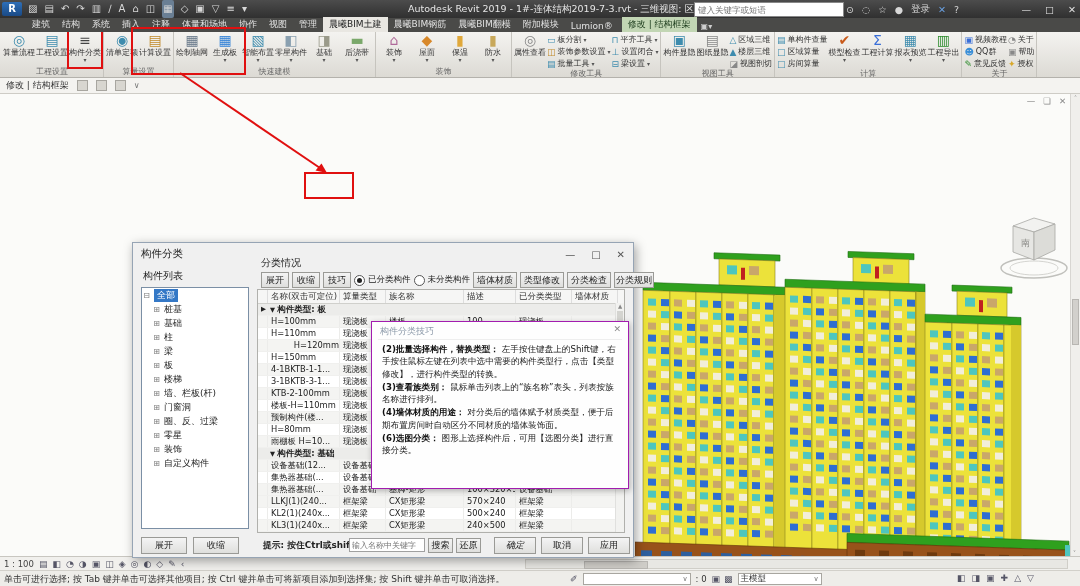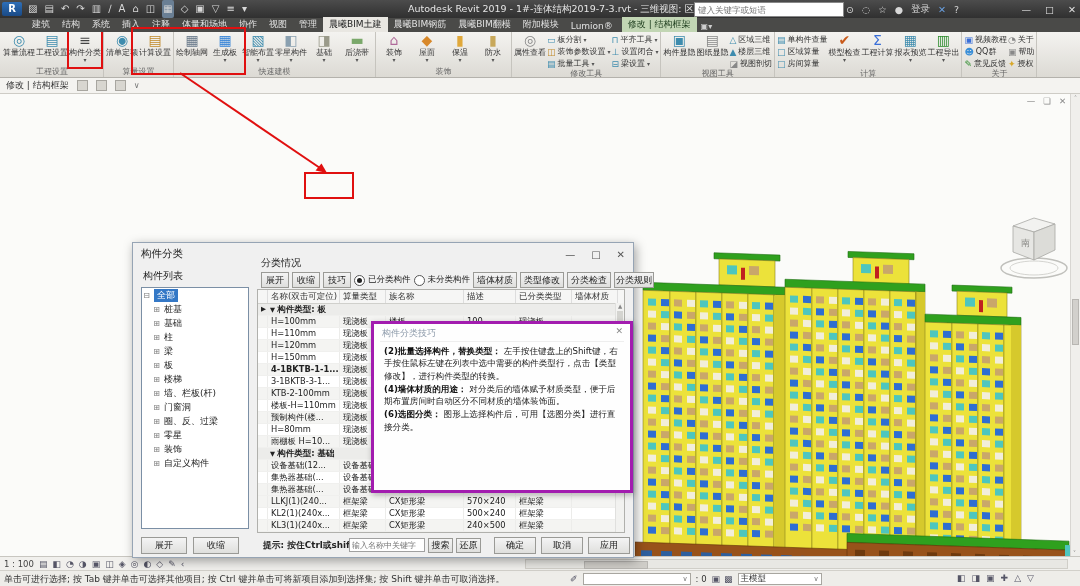--- a/index.html
+++ b/index.html
@@ -81,21 +81,21 @@
   .th{font-size:8.5px;color:#333;border-right:1px solid #ddd;padding-left:3px;line-height:13px;white-space:nowrap;overflow:hidden;box-sizing:border-box;}
   .tr{display:flex;height:11px;border-bottom:1px solid #f0f0ee;}
   .tr.alt{background:#f4f4f2;}
   .tr.grp{background:#ececea;font-weight:bold;}
   .td{font-size:8.3px;color:#222;border-right:1px solid #ececea;padding-left:3px;line-height:11px;white-space:nowrap;overflow:hidden;box-sizing:border-box;}
   .grpname{font-size:8.5px;line-height:11px;white-space:nowrap;padding-left:2px;}
   #tscroll{position:absolute;right:0;top:13px;width:8px;bottom:0;background:#f2f2f0;border-left:1px solid #e0e0de;
            font-size:5.5px;color:#888;text-align:center;}
   #tsthumb{position:absolute;left:1px;top:8px;width:6px;height:40px;background:#d4d4d0;}
   
-  #tips{left:238px;top:78px;width:256px;height:166px;background:#fefefe;border:3px solid #a21caf;
+  #tips{left:238px;top:78px;width:256px;height:166px;background:#fefefe;border:1px solid #a21caf;
         box-shadow:1px 2px 6px rgba(0,0,0,.28);z-index:5;}
   #tipstitle{left:8px;top:3px;font-size:9px;color:#8a98a8;}
   #tipsclose{right:7px;top:2px;font-size:9px;color:#888;}
   #tipsbody{left:6px;top:17px;right:6px;bottom:5px;border-top:1px solid #eee;padding:3px 4px;overflow:hidden;}
   .tip{font-size:8.6px;line-height:12.3px;color:#222;margin-bottom:1px;}
   .tip b{color:#111;}
   
   #dfoot{left:0;top:294px;width:500px;height:18px;}
   #dhint{position:absolute;left:130px;top:3px;font-size:8.8px;font-weight:bold;color:#222;white-space:nowrap;}
   #dsearch{position:absolute;left:216px;top:1px;width:76px;height:14px;border:1px solid #a0a0a0;font-size:8px;
@@ -1140,39 +1140,39 @@
               <div class="td" style="width: 10px;"></div>
               <div class="td" style="width: 72px;">H=110mm</div>
               <div class="td" style="width: 46px;">现浇板</div>
               <div class="td" style="width: 78px;"></div>
               <div class="td" style="width: 52px;"></div>
               <div class="td" style="width: 56px;"></div>
               <div class="td" style="width: 46px;"></div>
             </div>
             <div class="tr alt">
               <div class="td" style="width: 10px;"></div>
-              <div class="td" style="width: 72px;">H=120mm</div>
+              <div class="td" style="width: 72px; text-align: right;">H=120mm</div>
               <div class="td" style="width: 46px;">现浇板</div>
               <div class="td" style="width: 78px;"></div>
               <div class="td" style="width: 52px;"></div>
               <div class="td" style="width: 56px;"></div>
               <div class="td" style="width: 46px;"></div>
             </div>
             <div class="tr">
               <div class="td" style="width: 10px;"></div>
               <div class="td" style="width: 72px;">H=150mm</div>
               <div class="td" style="width: 46px;">现浇板</div>
               <div class="td" style="width: 78px;"></div>
               <div class="td" style="width: 52px;"></div>
               <div class="td" style="width: 56px;"></div>
               <div class="td" style="width: 46px;"></div>
             </div>
             <div class="tr alt">
               <div class="td" style="width: 10px;"></div>
-              <div class="td" style="width: 72px; font-weight: bold;">4-1BKTB-1-1...</div>
+              <div class="td" style="width: 72px;">4-1BKTB-1-1...</div>
               <div class="td" style="width: 46px;">现浇板</div>
               <div class="td" style="width: 78px;"></div>
               <div class="td" style="width: 52px;"></div>
               <div class="td" style="width: 56px;"></div>
               <div class="td" style="width: 46px;"></div>
             </div>
             <div class="tr">
               <div class="td" style="width: 10px;"></div>
               <div class="td" style="width: 72px;">3-1BKTB-3-1...</div>
               <div class="td" style="width: 46px;">现浇板</div>
@@ -1288,33 +1288,34 @@
         <div id="tscroll">▲
           <div id="tsthumb"></div>
         </div>
       </div>
 
       <div id="tips" class="abs">
         <div id="tipstitle" class="abs">构件分类技巧</div>
         <div id="tipsclose" class="abs">✕</div>
         <div id="tipsbody" class="abs">
             <div class="tip"><b>(2)批量选择构件，替换类型：</b><span> 左手按住键盘上的Shift键，右手按住鼠标左键在列表中选中需要的构件类型行，点击【类型修改】，进行构件类型的转换。</span></div>
+            <div class="tip"><b>(3)查看族类别：</b><span> 鼠标单击列表上的“族名称”表头，列表按族名称进行排列。</span></div>
             <div class="tip"><b>(4)墙体材质的用途：</b><span> 对分类后的墙体赋予材质类型，便于后期布置房间时自动区分不同材质的墙体装饰面。</span></div>
             <div class="tip"><b>(6)选图分类：</b><span> 图形上选择构件后，可用【选图分类】进行直接分类。</span></div>
           </div>
       </div>
 
       <div id="dfoot" class="abs">
         <div class="btn abs" style="left:8px;top:0;width:46px;height:17px;">展开</div>
         <div class="btn abs" style="left:60px;top:0;width:46px;height:17px;">收缩</div>
         <div id="dhint">提示: 按住Ctrl或shift键支持多选</div>
         <input id="dsearch" placeholder="输入名称中关键字" style="">
         <div class="btn abs" style="left:295px;top:1px;width:25px;height:15px;">搜索</div>
         <div class="btn abs" style="left:323px;top:1px;width:25px;height:15px;">还原</div>
-        <div class="btn abs" style="left:361px;top:0;width:42px;height:17px;">确定</div>
+        <div class="btn abs" style="left:361px;top:0;width:42px;height:17px;font-style:italic;">确定</div>
         <div class="btn abs" style="left:408px;top:0;width:42px;height:17px;">取消</div>
         <div class="btn abs" style="left:455px;top:0;width:42px;height:17px;">应用</div>
       </div>
     </div>
   </div>
 
   <div id="bar1" class="abs">
     <div id="vcb" class="abs">
         <span>1 : 100</span>
         <span class="sico">▤</span>

